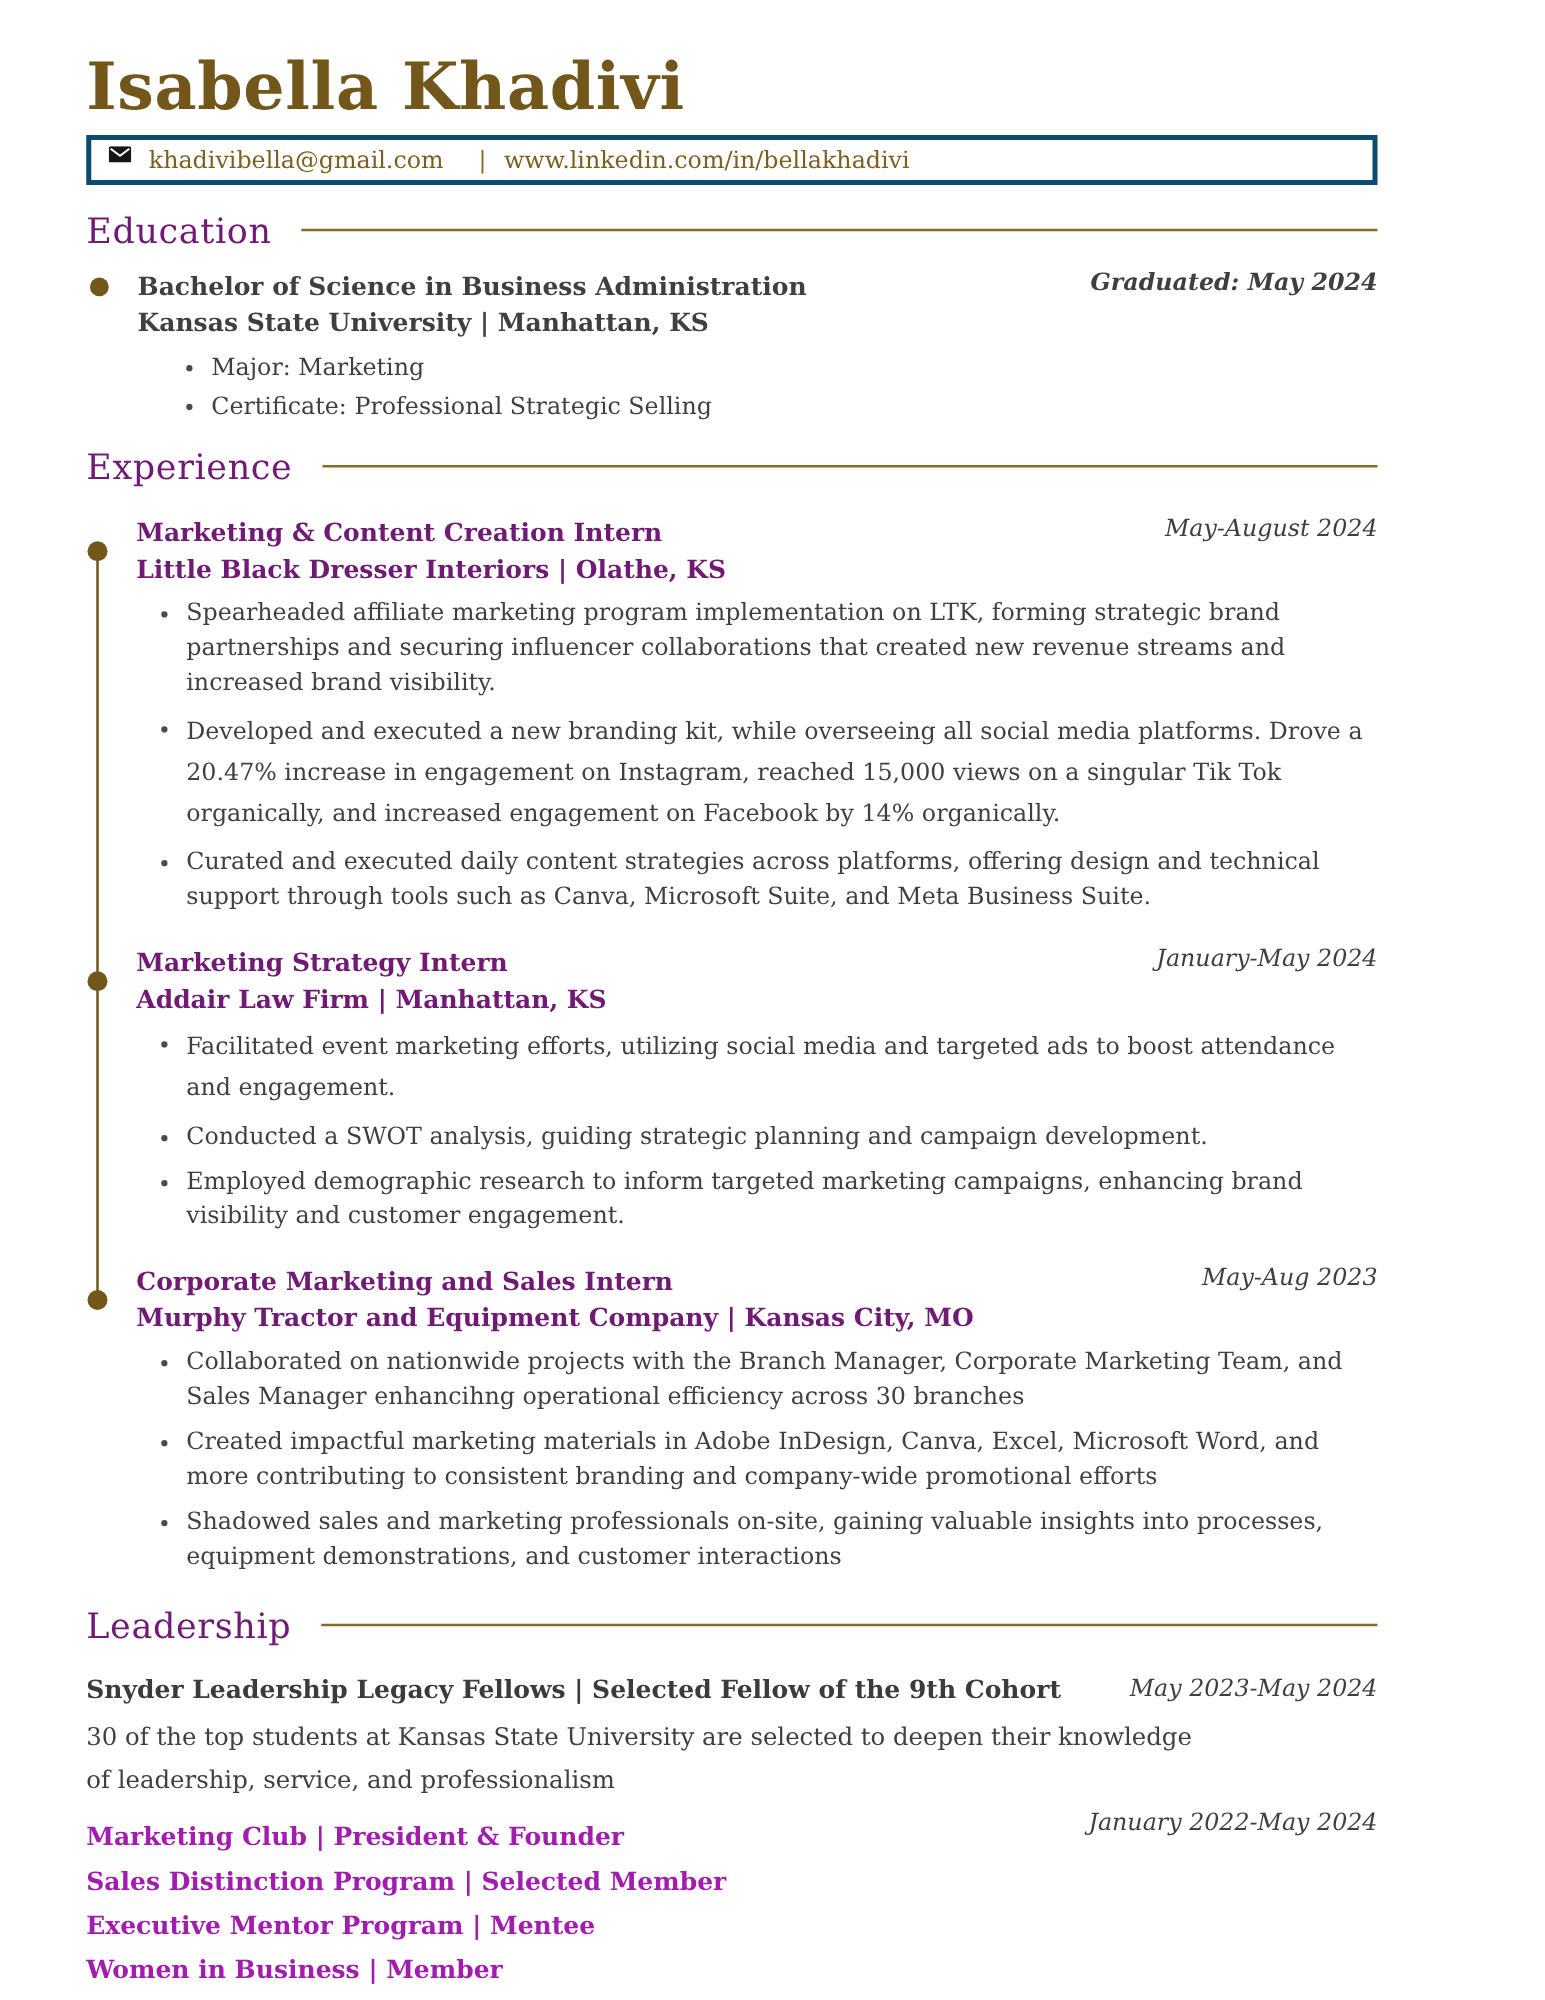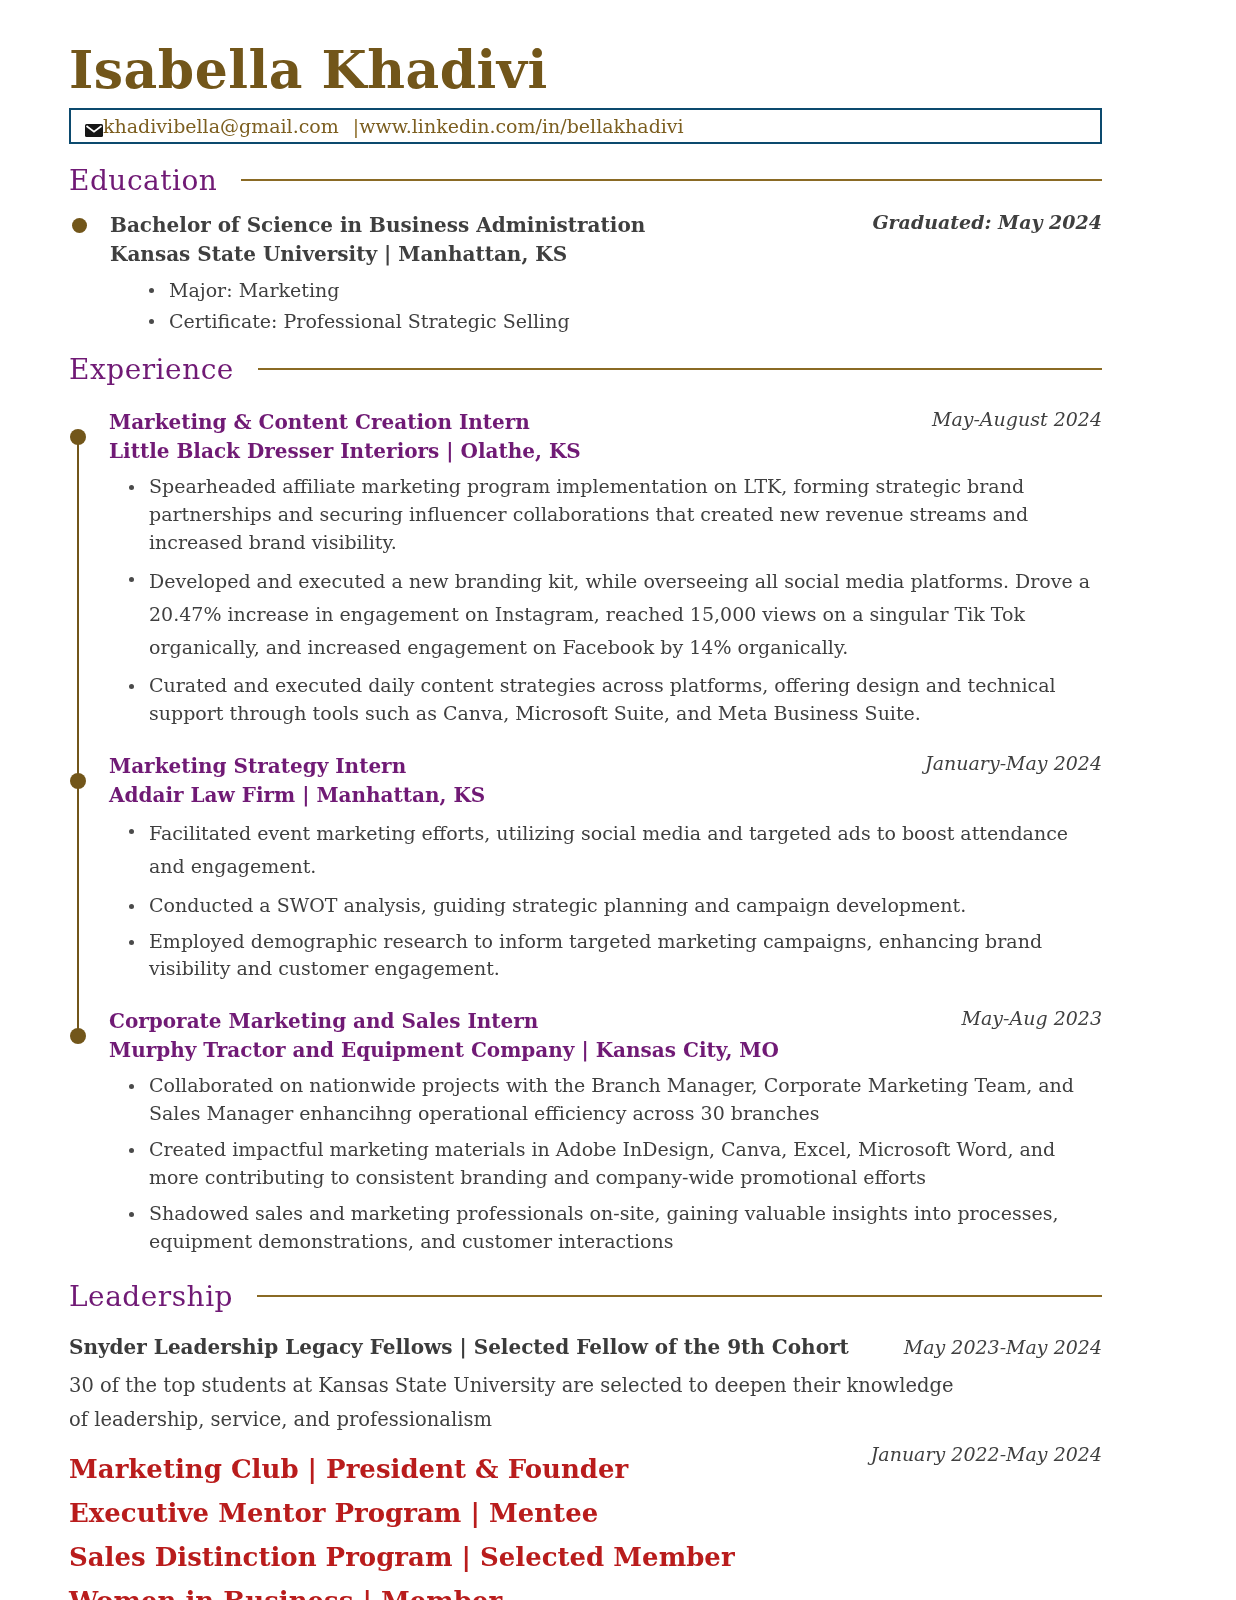--- a/index.html
+++ b/index.html
@@ -9,22 +9,22 @@
     color:#3f3f3f;
   }
   .page { width:1236px; height:1412px; padding:40px 134px 0 69px; }
 
   
   h1.name {
     font-size:52px; font-weight:bold; color:#72561a;
     letter-spacing:0.5px; line-height:1.15; margin-bottom:8px;
   }
   .contact-bar {
-    border:2px solid #0c4a6e; display:flex; align-items:flex-end;
-    padding:5px 14px; font-size:19px; color:#7c5e1f; 
+    border:4px solid #0c4a6e; display:flex; align-items:flex-start;
+    padding:5px 14px; font-size:19px; color:#7c5e1f; gap:14px;
   }
   .contact-bar .env { display:inline-flex; align-items:center; }
   .contact-bar .sep { color:#8a6a24; margin-left:14px; }
 
   
   .section-head { display:flex; align-items:center; gap:24px; }
   .section-head h2 { font-size:28px; font-weight:normal; color:#701a75; letter-spacing:0.5px; }
   .section-head .rule { flex:1; height:2px; background:#8a6a24; }
 
   .bold { font-weight:bold; }
@@ -53,21 +53,21 @@
   .job ul li { position:relative; font-size:19px; line-height:1.47; padding-left:0; margin-bottom:8px; }
   .job ul li::before { content:""; position:absolute; left:-20px; top:12px; width:5px; height:5px; border-radius:50%; background:#4a4a4a; }
   .job ul li.loose { line-height:1.75; }
 
   
   .lead-section { margin-top:20px; }
   .lead-head { display:flex; justify-content:space-between; align-items:center; margin-top:22px; }
   .lead-title { font-size:20px; font-weight:bold; color:#3b3b3b; }
   .lead-desc { font-size:19.5px; line-height:1.75; margin-top:10px; }
   .clubs { position:relative; margin-top:14px; }
-  .clubs .club { font-size:26px; font-weight:bold; color:#b91c1c; line-height:1.42; margin-bottom:7px; }
+  .clubs .club { font-size:20px; font-weight:bold; color:#a21caf; line-height:1.42; margin-bottom:7px; }
   .clubs .clubs-date { position:absolute; right:0; top:-8px; }
 </style>
 </head>
 <body>
 
 <div class="page">
 
   <h1 class="name">Isabella Khadivi</h1>
   <div class="contact-bar">
     <span class="env">
@@ -164,19 +164,19 @@
       <div class="lead-title">Snyder Leadership Legacy Fellows | Selected Fellow of the 9th Cohort</div>
       <div class="date">May 2023-May 2024</div>
     </div>
     <div class="lead-desc">
       <div>30 of the top students at Kansas State University are selected to deepen their knowledge</div>
       <div>of leadership, service, and professionalism</div>
     </div>
     <div class="clubs">
       <div class="date clubs-date">January 2022-May 2024</div>
       <div class="club">Marketing Club | President &amp; Founder</div>
+      <div class="club">Sales Distinction Program | Selected Member</div>
       <div class="club">Executive Mentor Program | Mentee</div>
-      <div class="club">Sales Distinction Program | Selected Member</div>
       <div class="club">Women in Business | Member</div>
     </div>
   </div>
 
 </div>
 
 </body></html>

